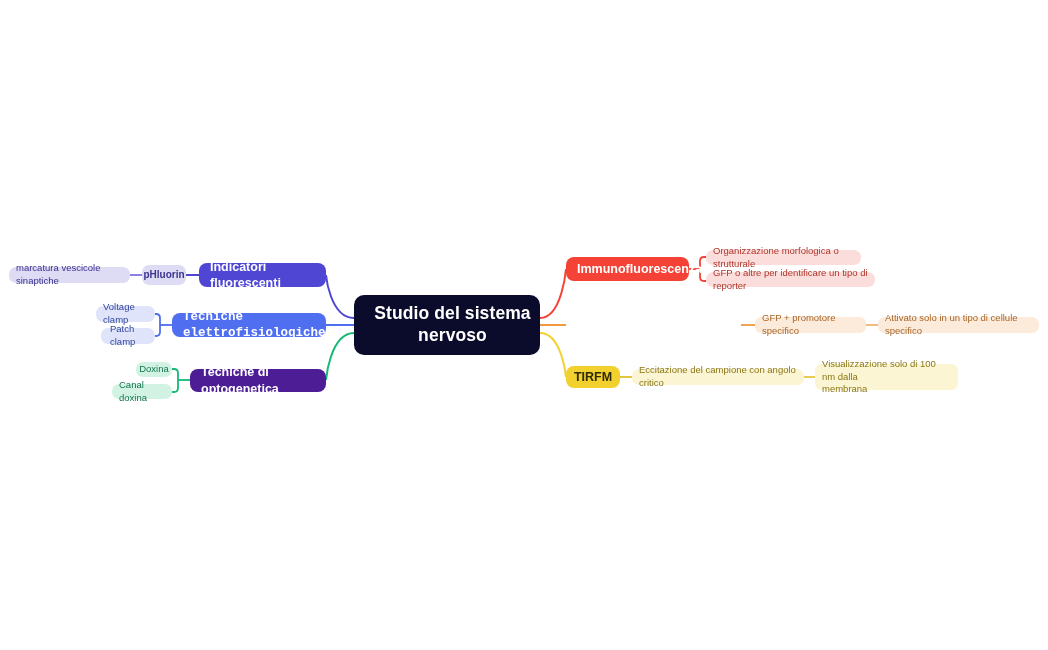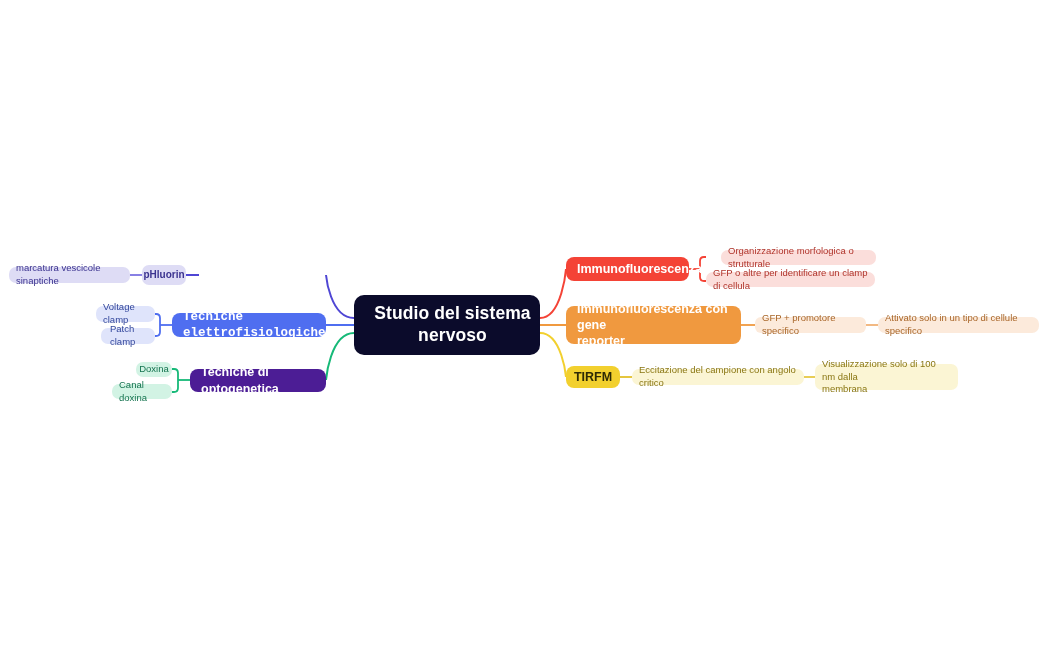--- a/index.html
+++ b/index.html
@@ -121,45 +121,44 @@
     <path d="M741,325 L755,325" fill="none" stroke="#f0993f" stroke-width="1.8"></path>
     <path d="M866,325 L878,325" fill="none" stroke="#efa864" stroke-width="1.6"></path>
 
     <path d="M620,377 L632,377" fill="none" stroke="#e3c02a" stroke-width="1.8"></path>
     <path d="M804,377 L815,377" fill="none" stroke="#e3c02a" stroke-width="1.6"></path>
   </svg>
 
   <div class="node root" style="left:354px; top:295px; width:186px; height:60px;">Studio del sistema
 nervoso</div>
 
+  <div class="node lvl1 c-indigo" style="left:199px; top:263px; width:127px; height:24px;">Indicatori fluorescenti</div>
 
   <div class="node pill p-indigo bold" style="left:142px; top:265px; width:44px; height:20px; justify-content:center;">pHluorin</div>
 
   <div class="node pill p-indigo" style="left:9px; top:267px; width:121px; height:16px; justify-content:center;">marcatura vescicole sinaptiche</div>
 
   <div class="node lvl1 c-blue" style="left:172px; top:313px; width:154px; height:24px;font-family:Liberation Mono, monospace;">Tecniche elettrofisiologiche</div>
 
   <div class="node pill p-blue" style="left:96px; top:306px; width:59px; height:16px; justify-content:center;">Voltage clamp</div>
 
   <div class="node pill p-blue" style="left:101px; top:328px; width:54px; height:16px; justify-content:center;padding-left:9px;">Patch clamp</div>
 
   <div class="node lvl1 c-green" style="left:190px; top:369px; width:136px; height:23px;">Tecniche di optogenetica</div>
 
   <div class="node pill p-green" style="left:136px; top:362px; width:36px; height:15px; justify-content:center;">Doxina</div>
 
   <div class="node pill p-green" style="left:112px; top:384px; width:60px; height:15px; justify-content:center;">Canal doxina</div>
 
   <div class="node lvl1 c-red" style="left:566px; top:257px; width:123px; height:24px;">Immunofluorescenza</div>
 
-  <div class="node pill p-red" style="left:706px; top:250px; width:155px; height:15px;margin-left:15px;">Organizzazione morfologica o strutturale</div>
+  <div class="node pill p-red" style="left:706px; top:250px; width:155px; height:15px;">Organizzazione morfologica o strutturale</div>
 
-  <div class="node pill p-red" style="left:706px; top:272px; width:169px; height:15px;">GFP o altre per identificare un clamp di cellula</div>
+  <div class="node pill p-red" style="left:706px; top:272px; width:169px; height:15px;">GFP o altre per identificare un tipo di reporter</div>
 
-  <div class="node lvl1 c-orange two-line" style="left:566px; top:306px; width:175px; height:38px;">Immunofluorescenza con gene
-reporter</div>
 
   <div class="node pill p-orange" style="left:755px; top:317px; width:111px; height:16px; justify-content:center;border-radius:6px;">GFP + promotore specifico</div>
 
   <div class="node pill p-orange" style="left:878px; top:317px; width:161px; height:16px; justify-content:center;">Attivato solo in un tipo di cellule specifico</div>
 
   <div class="node lvl1 c-yellow" style="left:566px; top:366px; width:54px; height:22px; justify-content:center;">TIRFM</div>
 
   <div class="node pill p-yellow" style="left:632px; top:369px; width:172px; height:16px; justify-content:center;">Eccitazione del campione con angolo critico</div>
 
   <div class="node pill p-yellow" style="left:815px; top:364px; width:143px; height:26px;">Visualizzazione solo di 100 nm dalla

